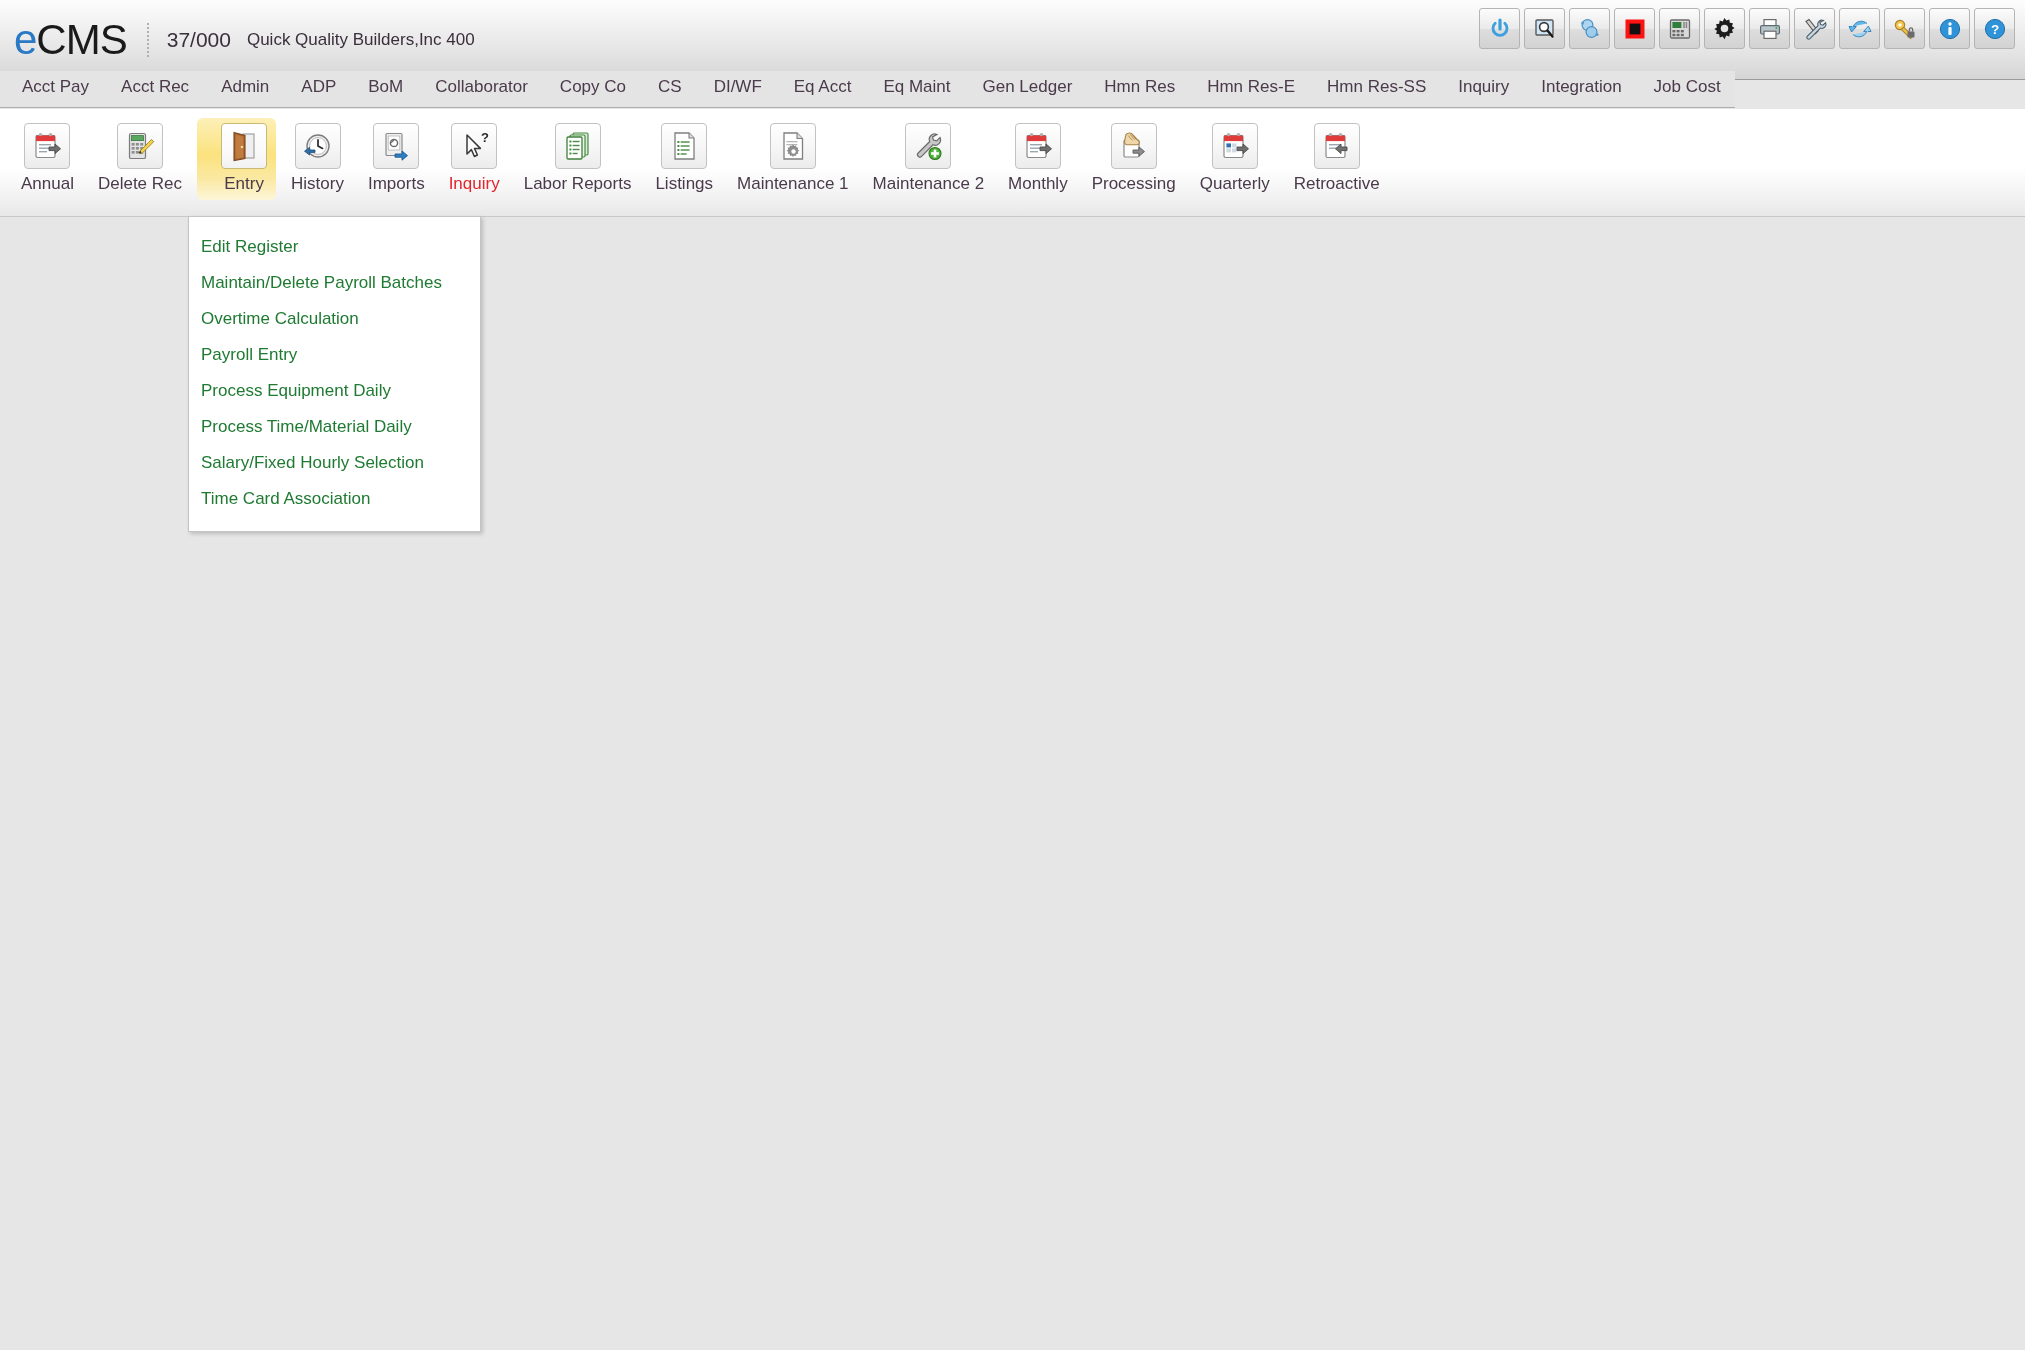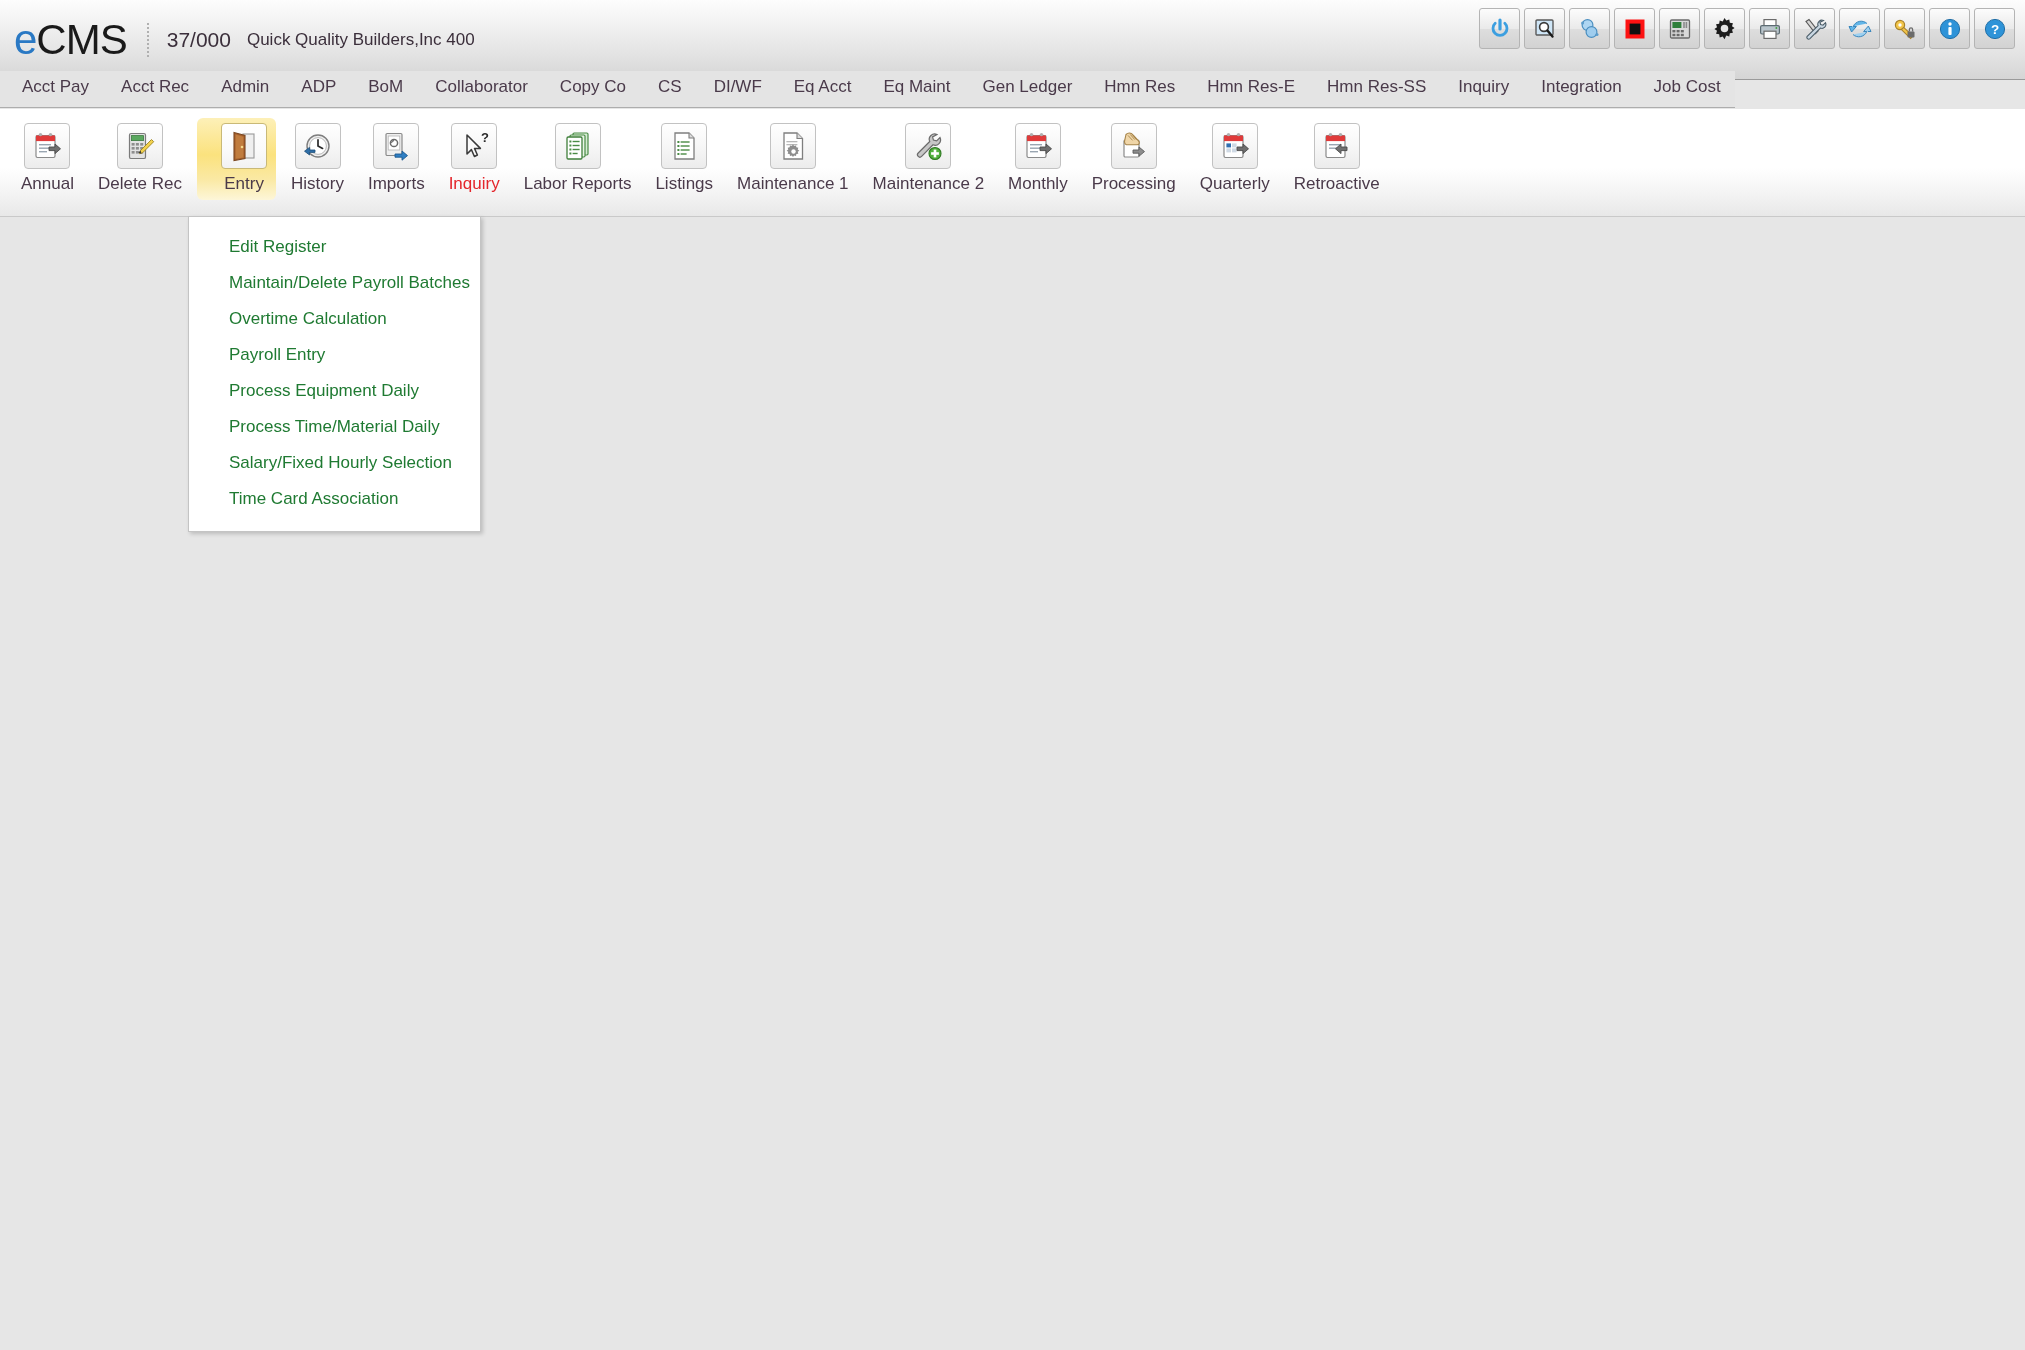--- a/index.html
+++ b/index.html
@@ -167,21 +167,21 @@
     background: #ffffff;
     border: 1px solid #c4c4c4;
     box-shadow: 2px 2px 4px rgba(0,0,0,0.18);
     padding: 12px 0 14px 0;
     z-index: 50;
   }
 
   .dropdown-item {
     font-size: 17px;
     color: #1f7a32;
-    padding: 8px 0 8px 40px;
+    padding: 8px 0 8px 12px;
     cursor: pointer;
     white-space: nowrap;
     line-height: 1.18;
   }
 
   
   #workspace {
     position: absolute;
     left: 0; top: 217px;
     width: 2025px;

